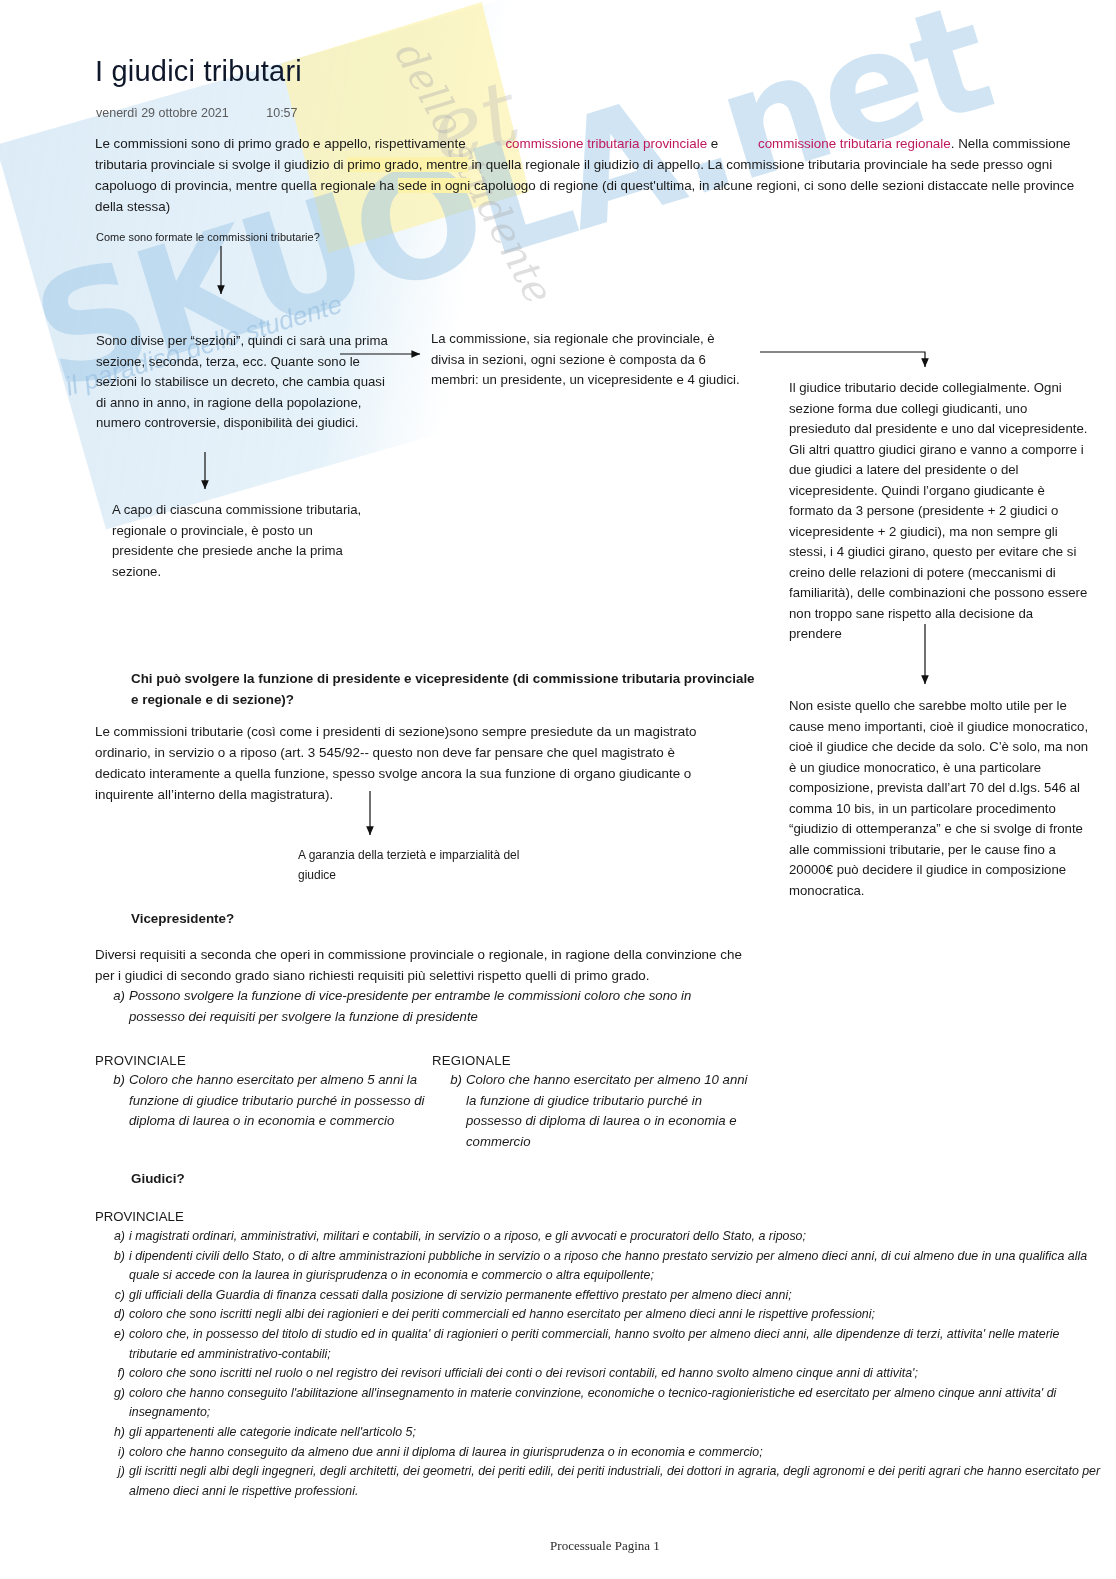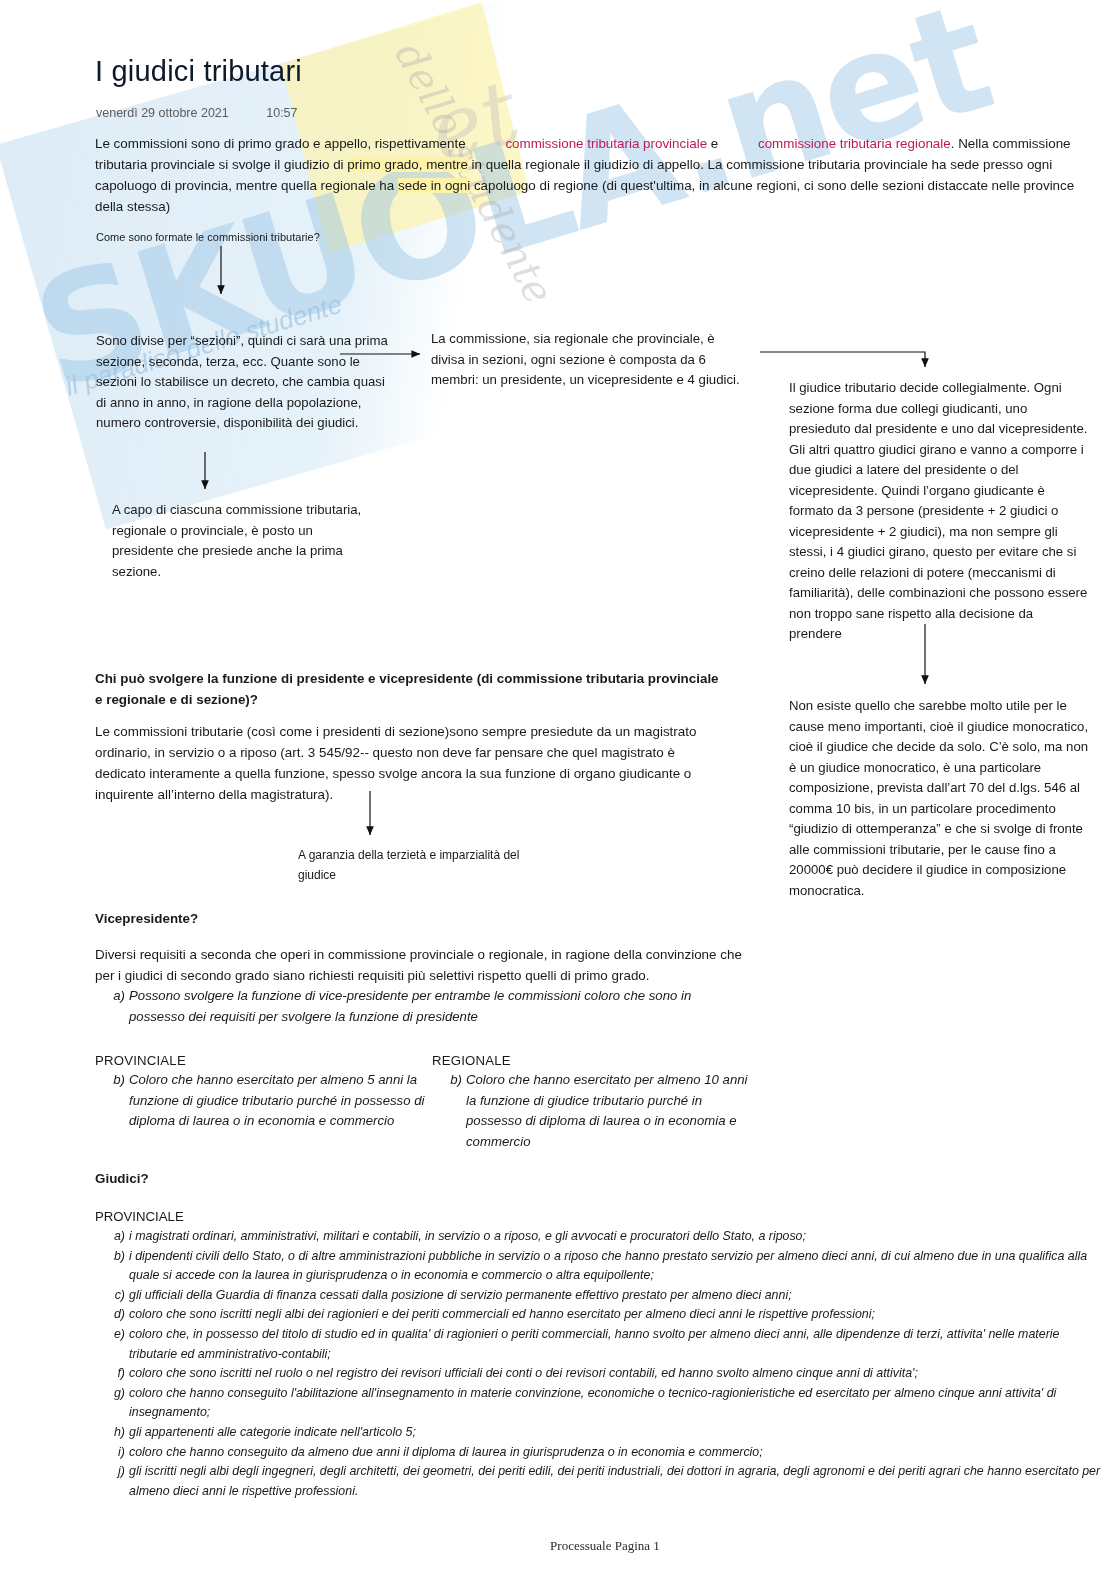--- a/index.html
+++ b/index.html
@@ -77,21 +77,21 @@
 
   .q{left:96px;top:231px;font-size:11px;}
 
   .bx{font-size:13.2px;line-height:20.5px;color:#1a1a1a;}
   .box-sezioni{left:96px;top:307px;width:300px;margin-top:24px;}
   .box-commissione{left:431px;top:329px;width:320px;}
   .box-capo{left:112px;top:500px;width:250px;}
   .box-collegio{left:789px;top:378px;width:300px;}
   .box-monocratico{left:789px;top:696px;width:300px;}
 
-  .h-bold{font-size:13.4px;font-weight:bold;line-height:21px;}
+  .h-bold{font-size:13.4px;font-weight:bold;line-height:21px;margin-left:36px;}
   .sec-chi{left:95px;top:668px;width:625px;}
   .para-chi{left:95px;top:721px;width:630px;}
   .box-garanzia{left:298px;top:845px;width:250px;font-size:12px;line-height:20px;}
 
   .sec-vice{left:95px;top:908px;}
   .para-vice{left:95px;top:944px;width:650px;}
 
   .col-head{font-size:13.2px;letter-spacing:.2px;}
   .prov-head{left:95px;top:1053px;}
   .reg-head{left:432px;top:1053px;}

